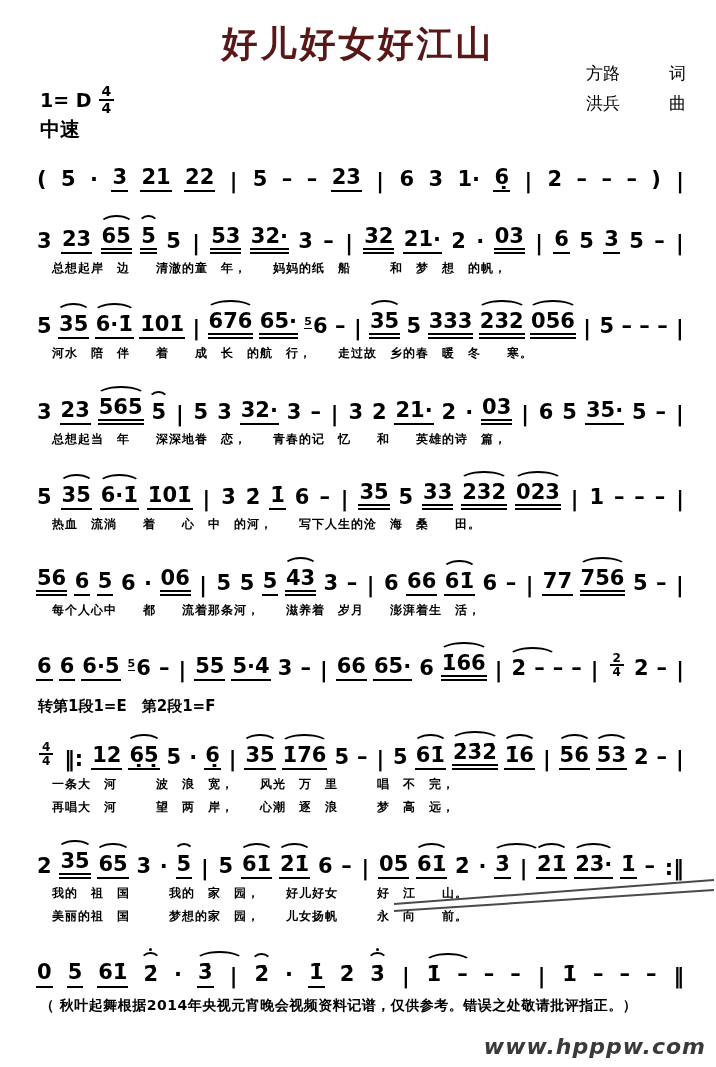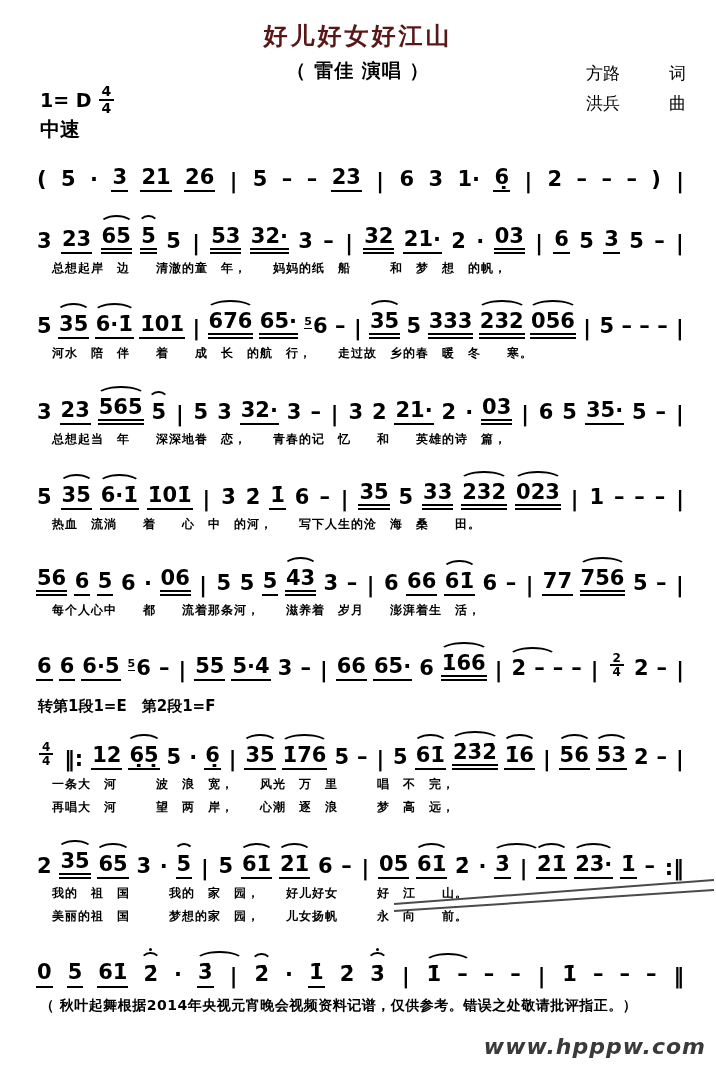--- a/index.html
+++ b/index.html
@@ -1,18 +1,18 @@
 <!DOCTYPE html>
 <html><head>
 <meta charset="utf-8">
 <style>
   html,body{margin:0;padding:0;background:#e8e8e8;}
   .page{position:relative;width:716px;height:1067px;margin:0 auto;background:#ffffff;
         font-family:"DejaVu Sans",sans-serif;color:#000;overflow:hidden;}
-  .title{padding-top:20px;text-align:center;font-size:24px;font-weight:bold;letter-spacing:3px;color:#591818;}
+  .title{padding-top:20px;text-align:center;font-size:36px;font-weight:bold;letter-spacing:3px;color:#591818;}
   .subtitle{margin-top:6px;text-align:center;font-size:19px;font-weight:bold;letter-spacing:1px;}
   .credits{position:absolute;top:62px;right:30px;width:100px;font-size:17px;font-weight:normal;}
   .credit-row{display:flex;justify-content:space-between;margin-bottom:7px;}
   .key-line{position:absolute;top:84px;left:40px;font-size:19px;font-weight:bold;display:flex;align-items:center;gap:5px;}
   .tempo{position:absolute;top:116px;left:40px;font-size:20px;font-weight:bold;}
   
   .systems{position:absolute;top:146px;left:36px;width:650px;}
   .system{margin-bottom:16px;}
   .note-line{display:flex;justify-content:space-between;align-items:flex-end;
              font-size:21px;font-weight:bold;padding-top:12px;min-height:34px;}
@@ -41,21 +41,20 @@
   .footnote{position:absolute;left:40px;bottom:52px;font-size:14px;font-weight:bold;letter-spacing:0.5px;}
   .watermark{position:absolute;right:10px;bottom:8px;font-size:22px;font-weight:bold;
              font-style:italic;color:#3a3a3a;letter-spacing:1px;}
 </style>
 </head>
 <body>
 
 <div class="page">
 
   <div class="title">好儿好女好江山</div>
-  <div class="subtitle">（ 雷佳 演唱 ）</div>
 
   <div class="credits">
     <div class="credit-row">
       <span>方路</span>
       <span>词</span>
     </div>
     <div class="credit-row">
       <span>洪兵</span>
       <span>曲</span>
     </div>
@@ -71,21 +70,21 @@
   <div class="tempo">中速</div>
 
   <div class="systems">
       <div class="system">
         <div class="note-line">
           <span class="tok ">(</span>
           <span class="tok ">5</span>
           <span class="tok ">·</span>
           <span class="tok u1">3</span>
           <span class="tok u1">21</span>
-          <span class="tok u1">26</span>
+          <span class="tok u1">22</span>
           <span class="tok bar">|</span>
           <span class="tok ">5</span>
           <span class="tok dash">–</span>
           <span class="tok dash">–</span>
           <span class="tok u1">23</span>
           <span class="tok bar">|</span>
           <span class="tok ">6</span>
           <span class="tok ">3</span>
           <span class="tok ">1·</span>
           <span class="tok u1">6̣</span>

